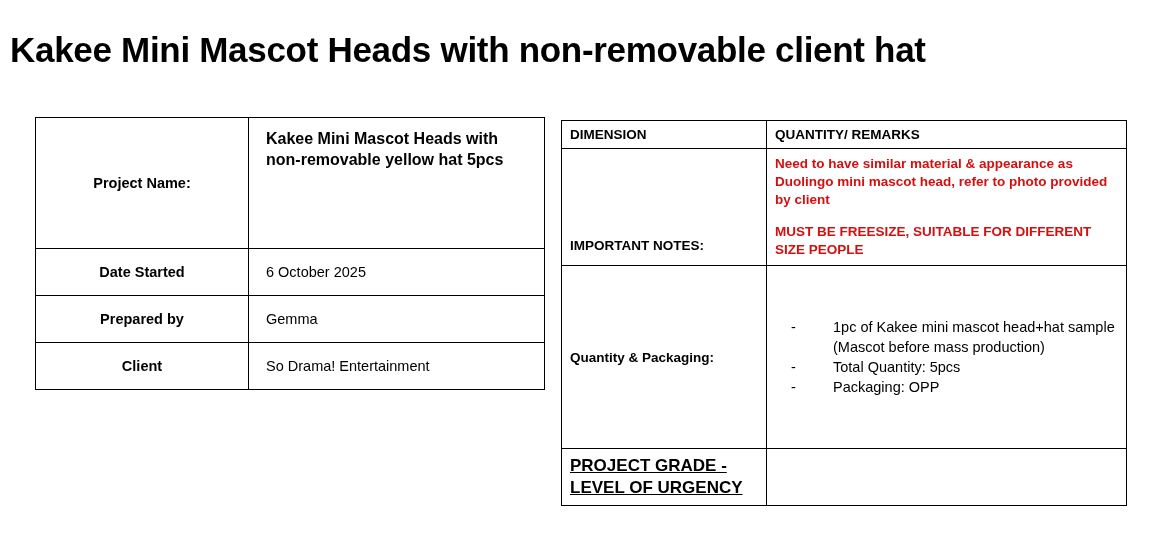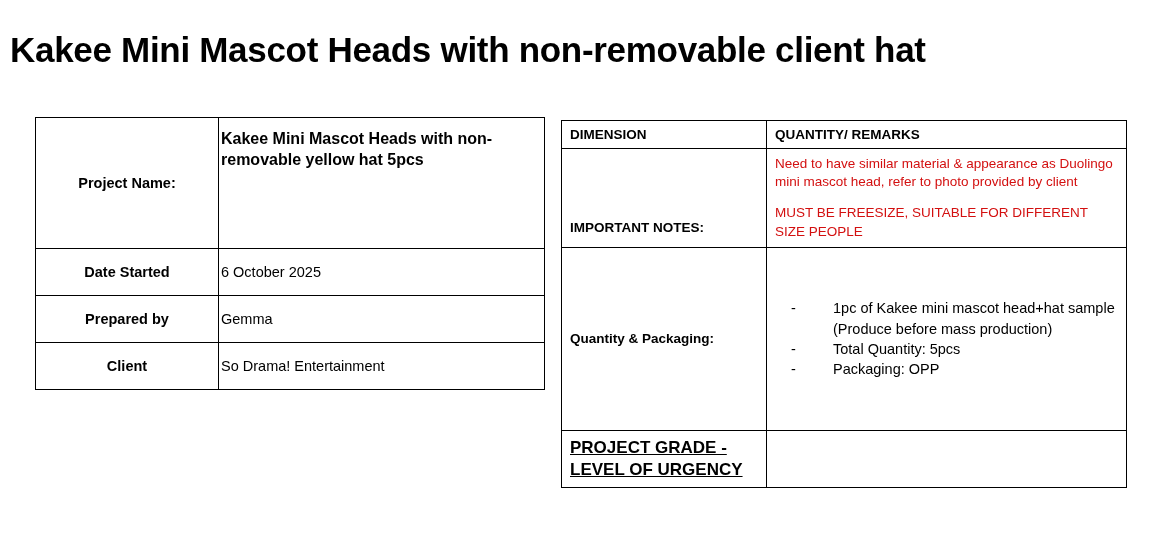--- a/index.html
+++ b/index.html
@@ -31,21 +31,21 @@
     position: absolute;
     left: 35px;
     top: 117px;
     width: 510px;
     border-collapse: collapse;
     table-layout: fixed;
   }
   .left-table td {
     border: 1.5px solid #000000;
     vertical-align: middle;
-    padding: 8px 2px;
+    padding: 8px 17px;
   }
   .left-table .lbl {
     width: 178px;
     font-size: 14.5px;
     font-weight: bold;
     text-align: center;
   }
   .left-table .val {
     font-size: 14.5px;
     font-weight: normal;
@@ -89,21 +89,21 @@
     font-weight: bold;
     height: 14px;
     vertical-align: middle;
   }
   .right-table .rowlabel {
     font-size: 13.5px;
     font-weight: bold;
   }
   .notes-cell {
     color: #d31010;
-    font-weight: normal;
+    font-weight: bold;
     font-size: 13.5px;
     line-height: 1.35;
     vertical-align: top;
     padding-top: 18px;
   }
   .notes-cell p {
     margin: 0 0 13px 0;
   }
   .notes-cell p:last-child {
     margin-bottom: 0;
@@ -181,21 +181,21 @@
       <td class="col-a rowlabel">IMPORTANT NOTES:</td>
       <td class="notes-cell">
         <p>Need to have similar material &amp; appearance as Duolingo mini mascot head, refer to photo provided by client</p>
         <p>MUST BE FREESIZE, SUITABLE FOR DIFFERENT SIZE PEOPLE</p>
       </td>
     </tr>
     <tr>
       <td class="col-a rowlabel">Quantity &amp; Packaging:</td>
       <td class="pack-cell">
         <ul class="pack-list">
-          <li>1pc of Kakee mini mascot head+hat sample (Produce before mass production)</li>
+          <li>1pc of Kakee mini mascot head+hat sample (Mascot before mass production)</li>
           <li>Total Quantity: 5pcs</li>
           <li>Packaging: OPP</li>
         </ul>
       </td>
     </tr>
     <tr class="grade-row">
       <td class="col-a grade-label">PROJECT GRADE - LEVEL OF URGENCY</td>
       <td></td>
     </tr>
   </tbody>

